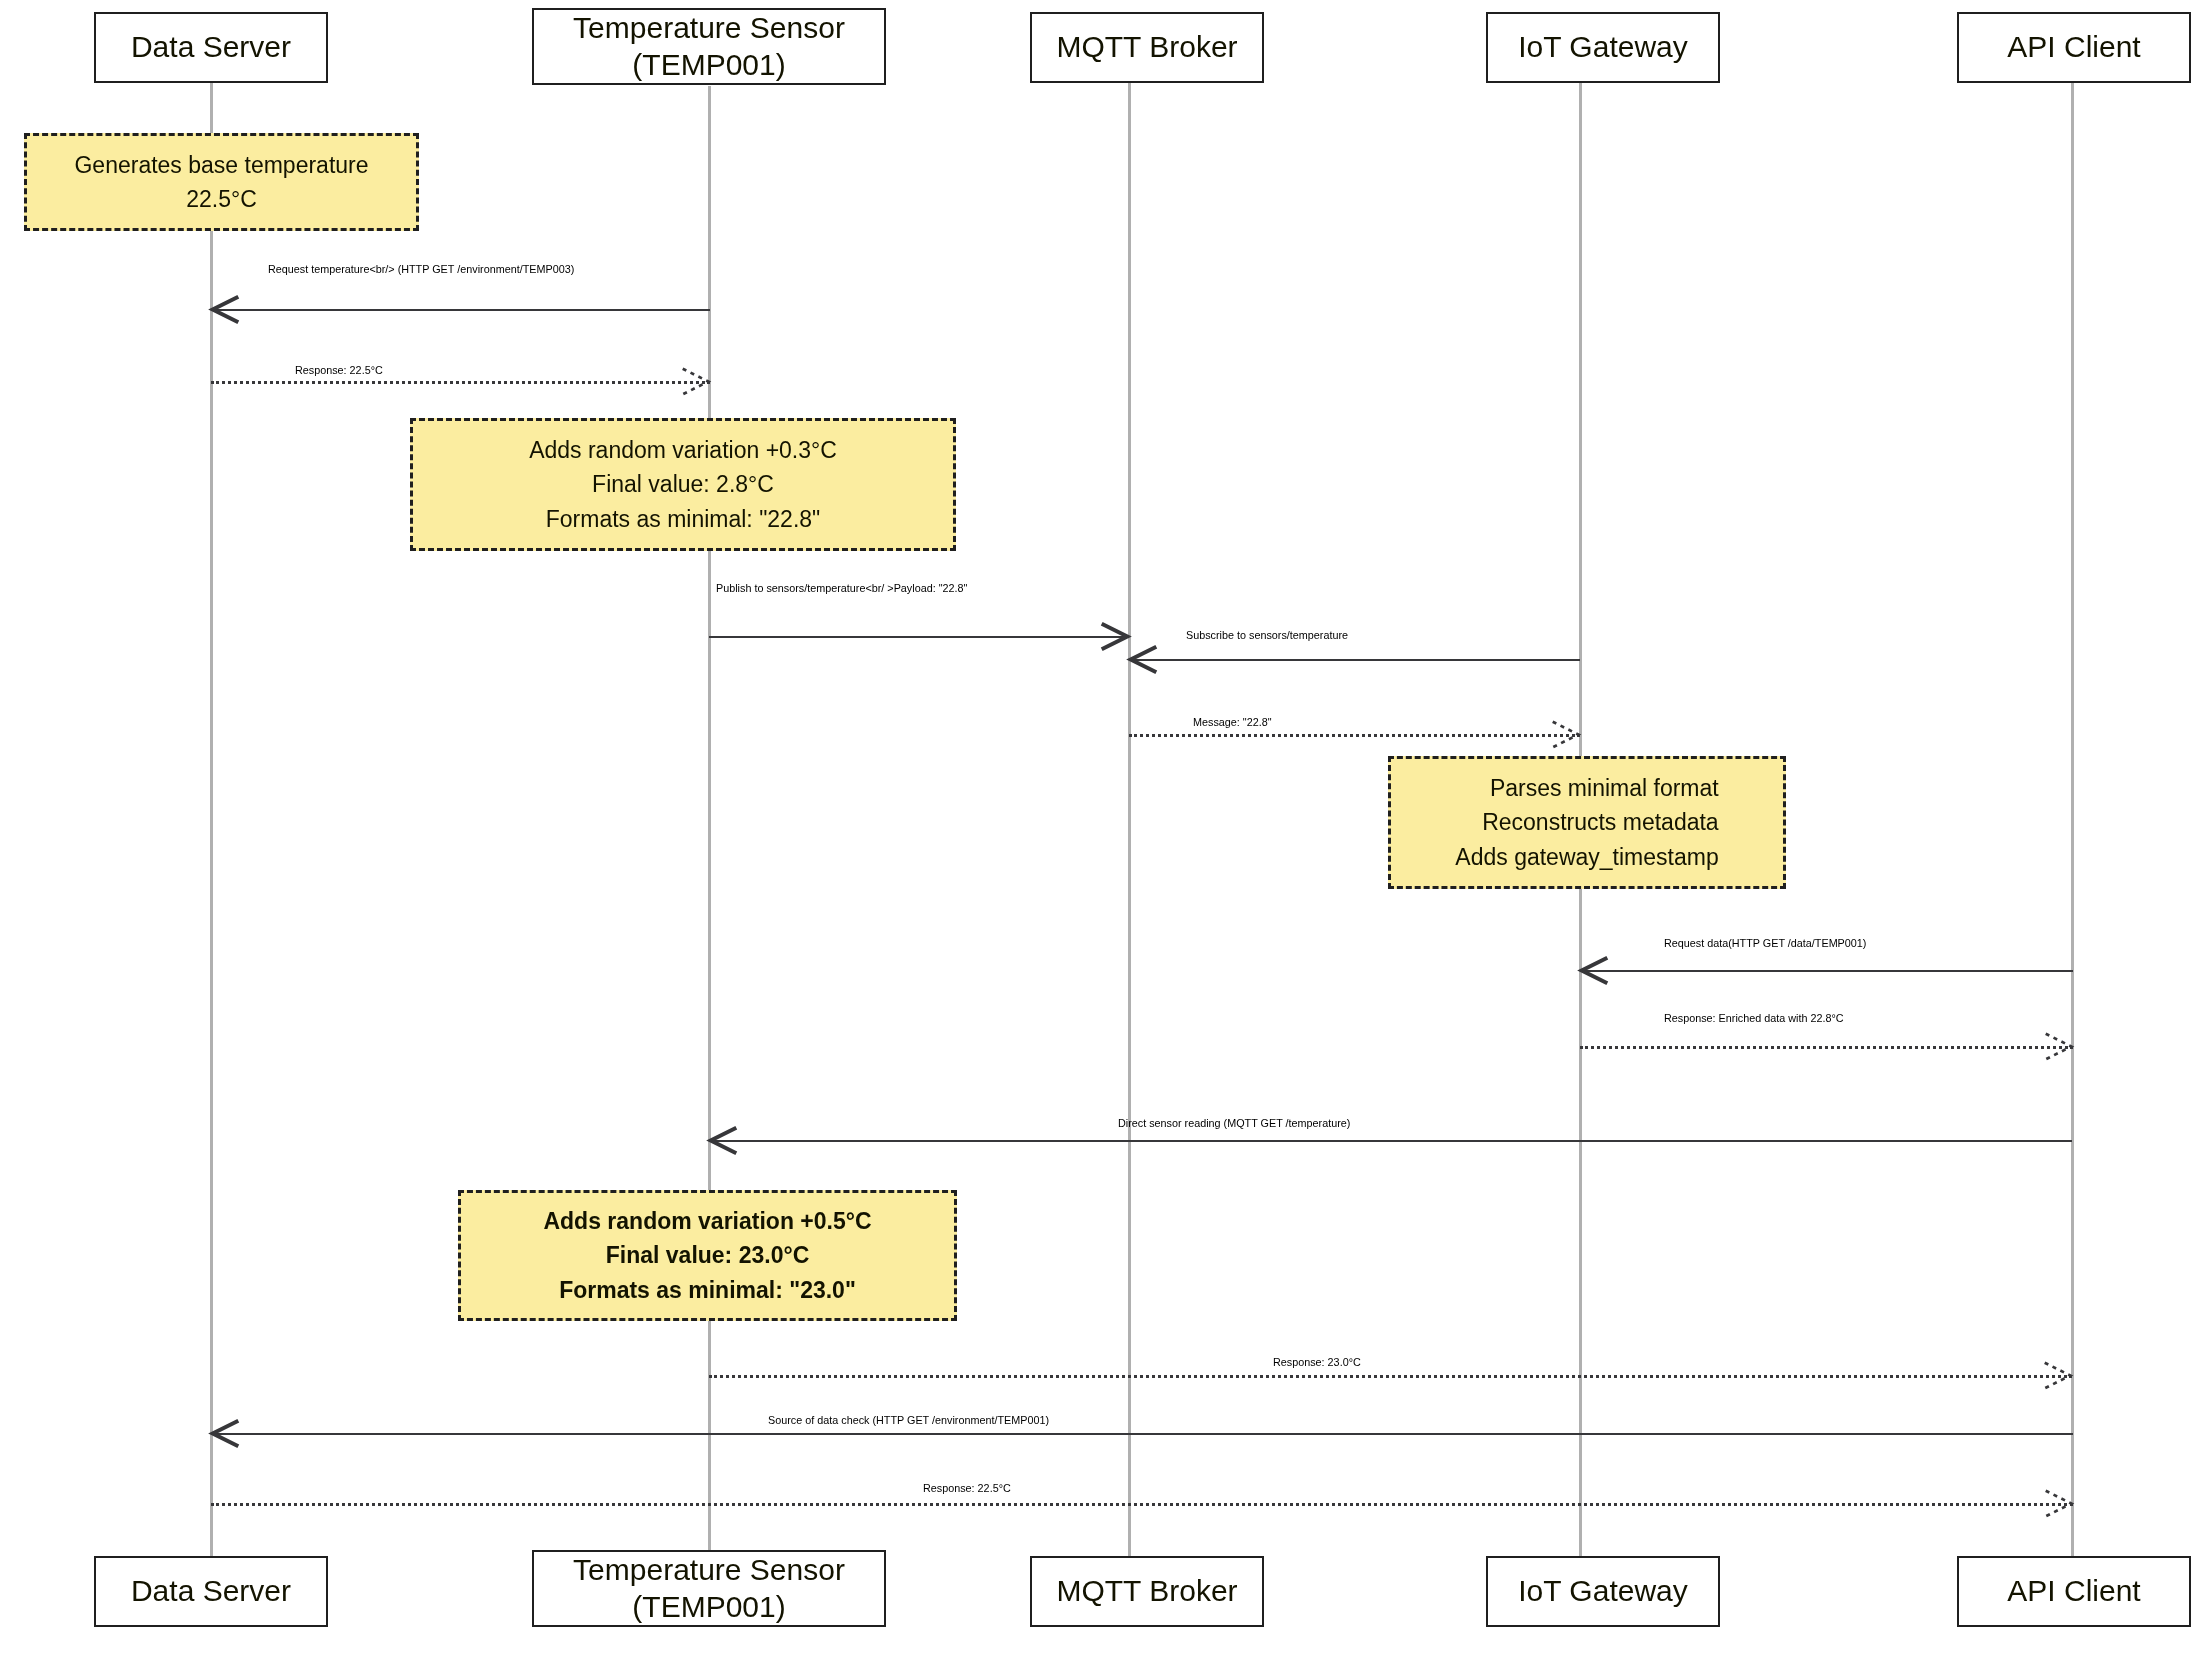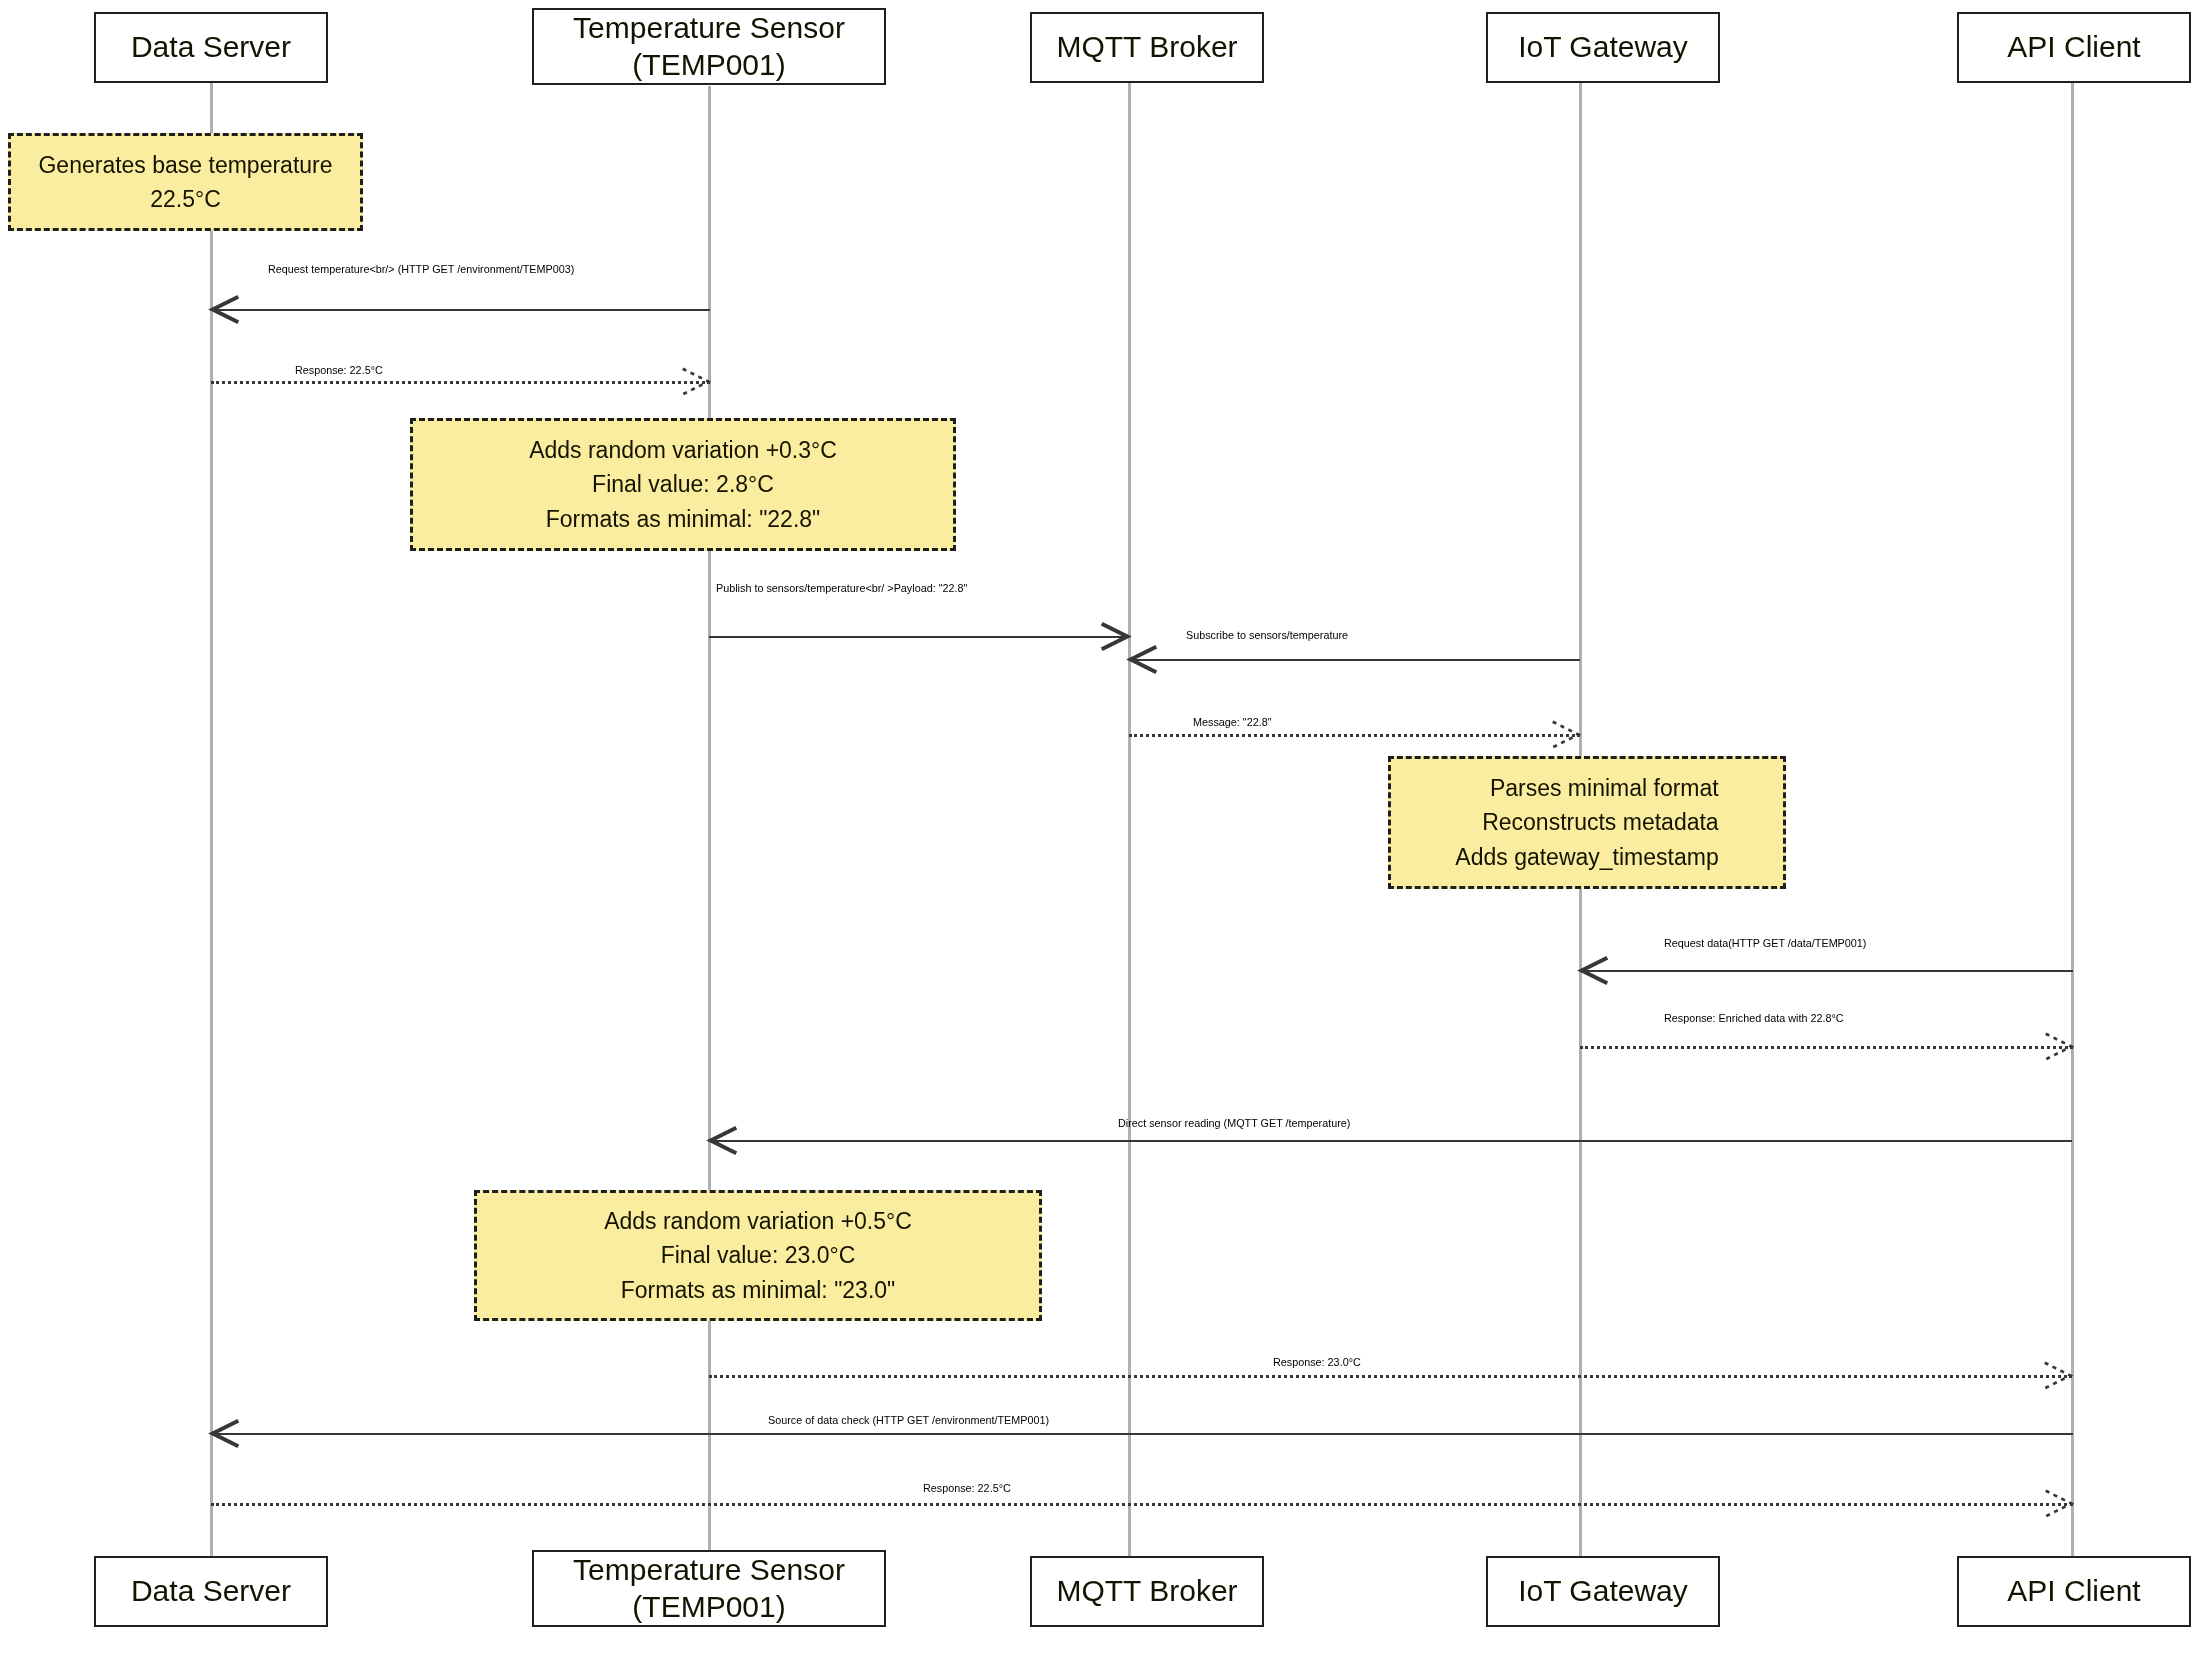--- a/index.html
+++ b/index.html
@@ -90,29 +90,29 @@
 (TEMP001)</span></div>
     <div class="actor-box" style="left: 1030px; top: 12px; width: 234px; height: 71px;"><span>MQTT Broker</span></div>
     <div class="actor-box" style="left: 1486px; top: 12px; width: 234px; height: 71px;"><span>IoT Gateway</span></div>
     <div class="actor-box" style="left: 1957px; top: 12px; width: 234px; height: 71px;"><span>API Client</span></div>
     <div class="actor-box" style="left: 94px; top: 1556px; width: 234px; height: 71px;"><span>Data Server</span></div>
     <div class="actor-box" style="left: 532px; top: 1550px; width: 354px; height: 77px;"><span>Temperature Sensor
 (TEMP001)</span></div>
     <div class="actor-box" style="left: 1030px; top: 1556px; width: 234px; height: 71px;"><span>MQTT Broker</span></div>
     <div class="actor-box" style="left: 1486px; top: 1556px; width: 234px; height: 71px;"><span>IoT Gateway</span></div>
     <div class="actor-box" style="left: 1957px; top: 1556px; width: 234px; height: 71px;"><span>API Client</span></div>
-    <div class="note" style="left: 8px; top: 133px; width: 355px; height: 98px;"><span>Generates base temperature
+    <div class="note" style="left: 24px; top: 133px; width: 395px; height: 98px;"><span>Generates base temperature
 22.5°C</span></div>
     <div class="note" style="left: 410px; top: 418px; width: 546px; height: 133px;"><span>Adds random variation +0.3°C
 Final value: 2.8°C
 Formats as minimal: "22.8"</span></div>
     <div class="note" style="left: 1388px; top: 756px; width: 398px; height: 133px; text-align: right;"><span>Parses minimal format
 Reconstructs metadata
 Adds gateway_timestamp</span></div>
-    <div class="note" style="left: 474px; top: 1190px; width: 568px; height: 131px;"><span>Adds random variation +0.5°C
+    <div class="note" style="left: 458px; top: 1190px; width: 499px; height: 131px; font-weight: bold;"><span>Adds random variation +0.5°C
 Final value: 23.0°C
 Formats as minimal: "23.0"</span></div>
     <div class="msg" style="left: 211px; top: 309px; width: 499px;">
       <div class="line" style="width: 499px;"></div>
       <div class="arrowhead" style="top: -15.5px; left: -1.3px;">
         <svg width="31" height="31" viewBox="0 0 46 46">
           <path d="M 42 4 L 4 23 L 42 42" fill="none" stroke="#37373a" stroke-width="6" stroke-linecap="butt"></path>
         </svg>
       </div>
     </div>

